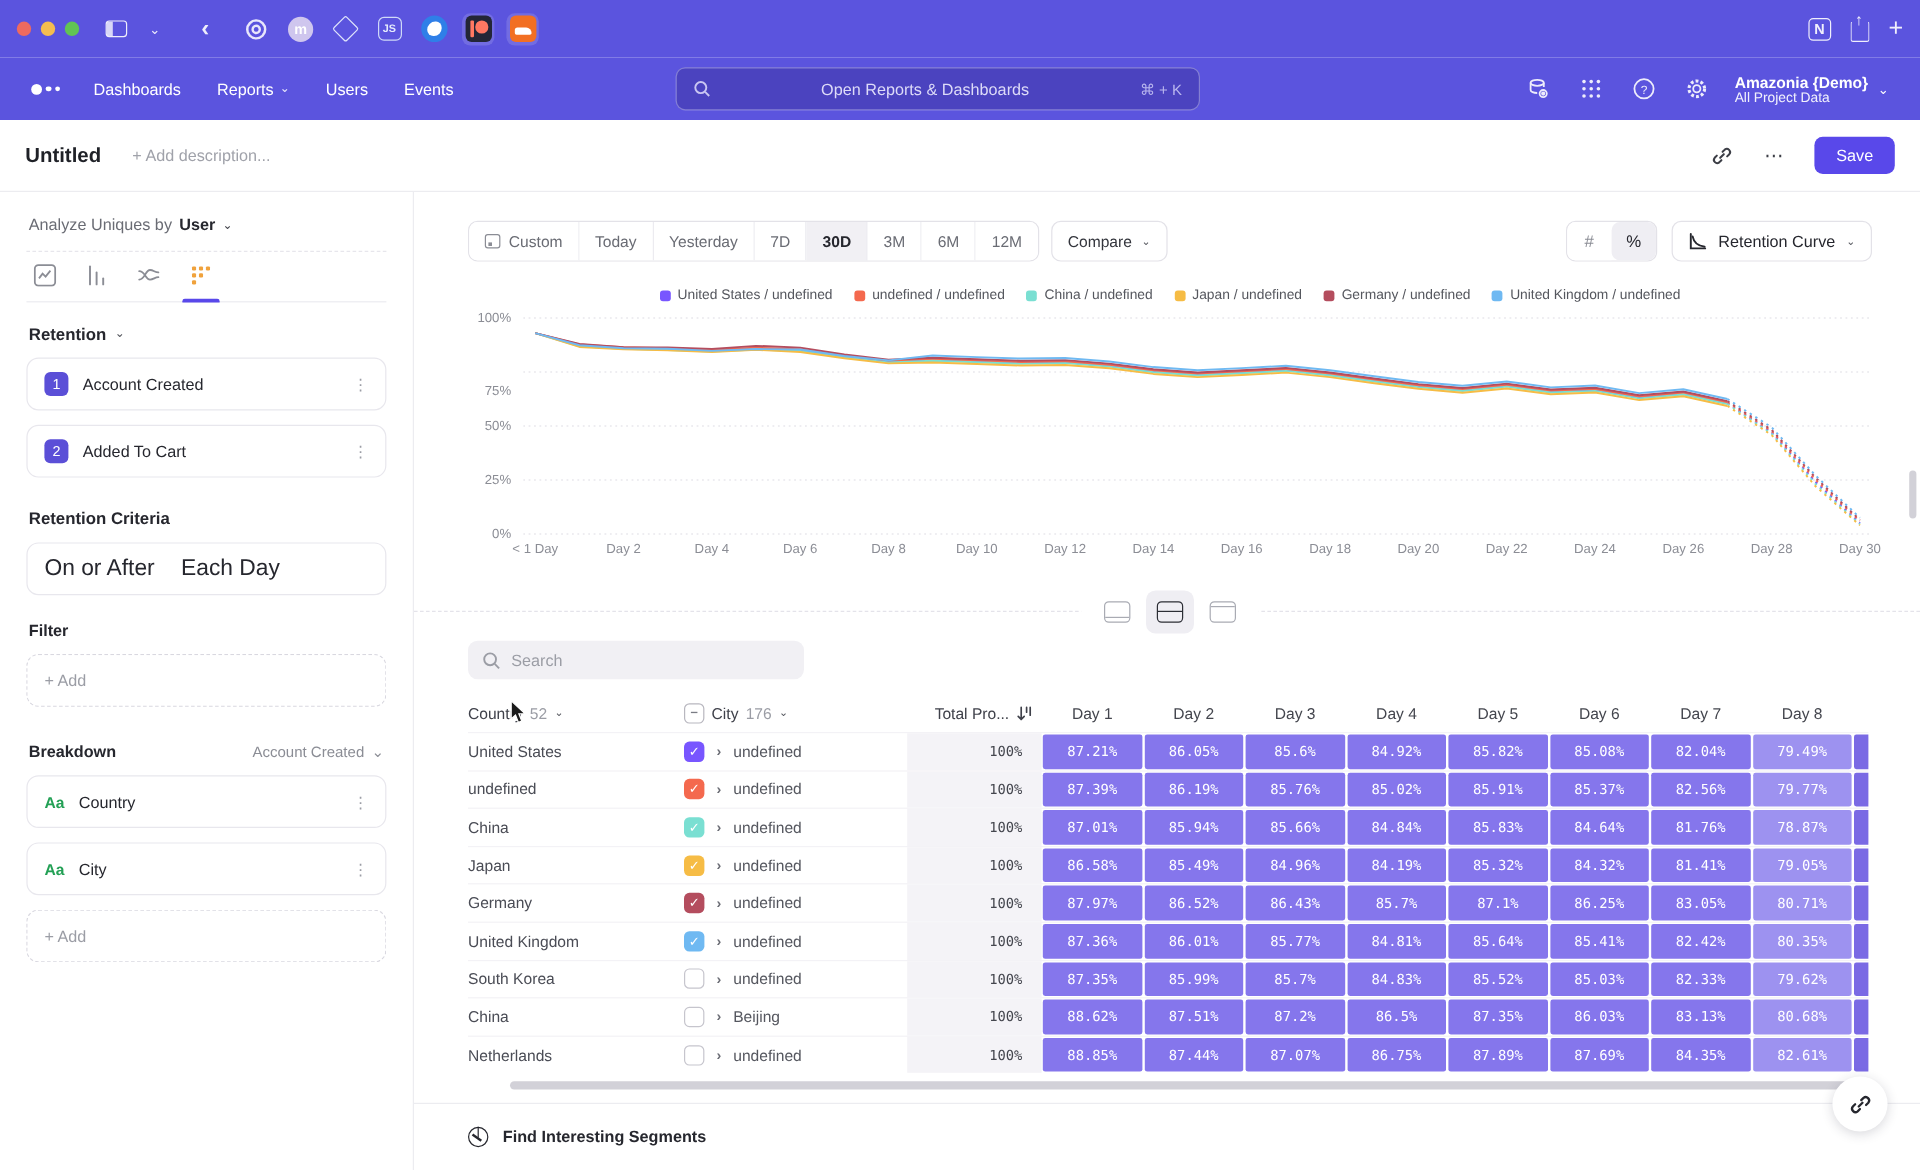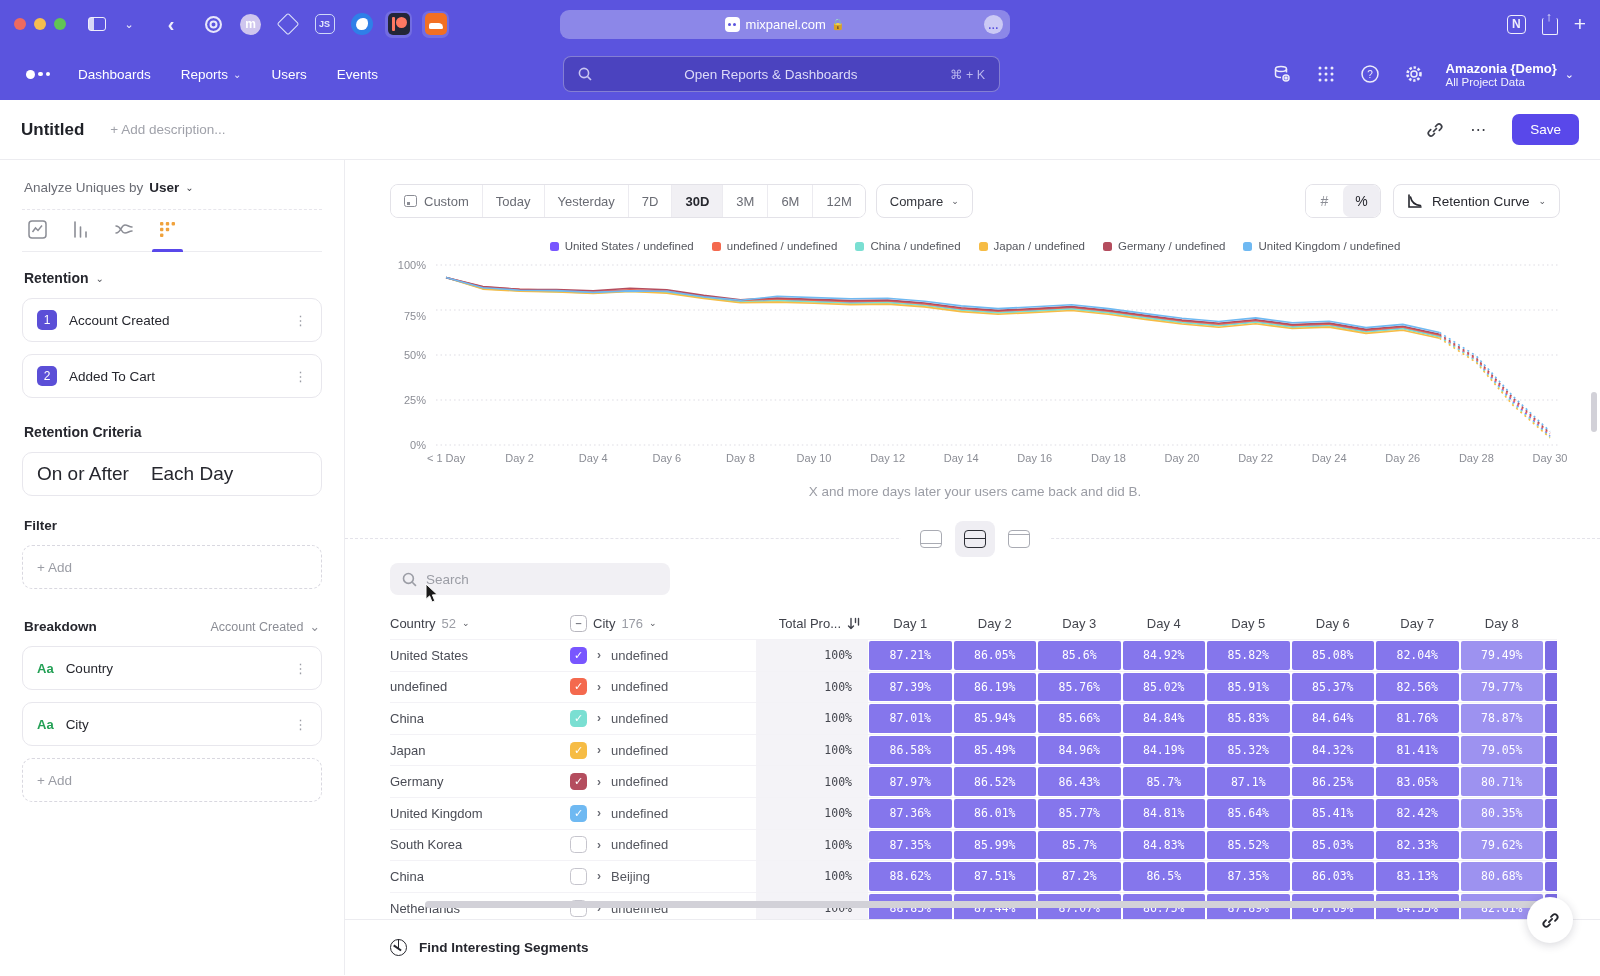--- a/index.html
+++ b/index.html
@@ -201,29 +201,20 @@
       </div>
     <div class="ext">
         <div class="bird"></div>
       </div>
     <div class="ext ext-bg">
         <div class="patreon"></div>
       </div>
     <div class="ext ext-bg">
         <div class="scloud"></div>
       </div>
-    <div class="urlbar">
-      <span class="favicon">
-          <i></i>
-          <i></i>
-        </span>
-      <span>mixpanel.com</span>
-      <span class="lock">🔒</span>
-      <span class="url-more">...</span>
-    </div>
     <div class="chrome-right">
       <div class="notion">N</div>
       <div class="share"></div>
       <div class="plus">+</div>
     </div>
   </div>
 
   <div class="nav">
     <div class="mxlogo">
         <span class="d1"></span>
@@ -480,21 +471,21 @@
           </div>
           <div class="leg-item">
             <span class="leg-sw" style="background: rgb(111, 185, 242);"></span>
             <span>United Kingdom / undefined</span>
           </div>
         </div>
 
       <div class="chart-wrap">
         <div class="ylabels" id="ylabels">
             <div class="ylab" style="top: 3px;">100%</div>
-            <div class="ylab" style="top: 54px;">75%</div>
+            <div class="ylab" style="top: 64px;">75%</div>
             <div class="ylab" style="top: 93px;">50%</div>
             <div class="ylab" style="top: 138px;">25%</div>
             <div class="ylab" style="top: 183px;">0%</div>
           </div>
         <div class="plot">
             <svg id="plot-svg" viewBox="0 0 1120 186" preserveAspectRatio="none">
               <line x1="0" y1="3" x2="1120" y2="3" stroke="#dddce3" stroke-width="1" stroke-dasharray="1.5 3"></line>
               <line x1="0" y1="48" x2="1120" y2="48" stroke="#dddce3" stroke-width="1" stroke-dasharray="1.5 3"></line>
               <line x1="0" y1="93" x2="1120" y2="93" stroke="#dddce3" stroke-width="1" stroke-dasharray="1.5 3"></line>
               <line x1="0" y1="138" x2="1120" y2="138" stroke="#dddce3" stroke-width="1" stroke-dasharray="1.5 3"></line>
@@ -525,21 +516,20 @@
             <div class="xtick" style="left: 53.2738%;">Day 16</div>
             <div class="xtick" style="left: 59.8214%;">Day 18</div>
             <div class="xtick" style="left: 66.369%;">Day 20</div>
             <div class="xtick" style="left: 72.9167%;">Day 22</div>
             <div class="xtick" style="left: 79.4643%;">Day 24</div>
             <div class="xtick" style="left: 86.0119%;">Day 26</div>
             <div class="xtick" style="left: 92.5595%;">Day 28</div>
             <div class="xtick" style="left: 99.1071%;">Day 30</div>
           </div>
       </div>
-      <div class="caption">X and more days later your users came back and did B.</div>
 
       <div class="divider-row">
         <div class="view-toggles">
           <div class="vt">
               <div class="vt-ic bottom"></div>
             </div>
           <div class="vt active">
               <div class="vt-ic mid"></div>
             </div>
           <div class="vt">

